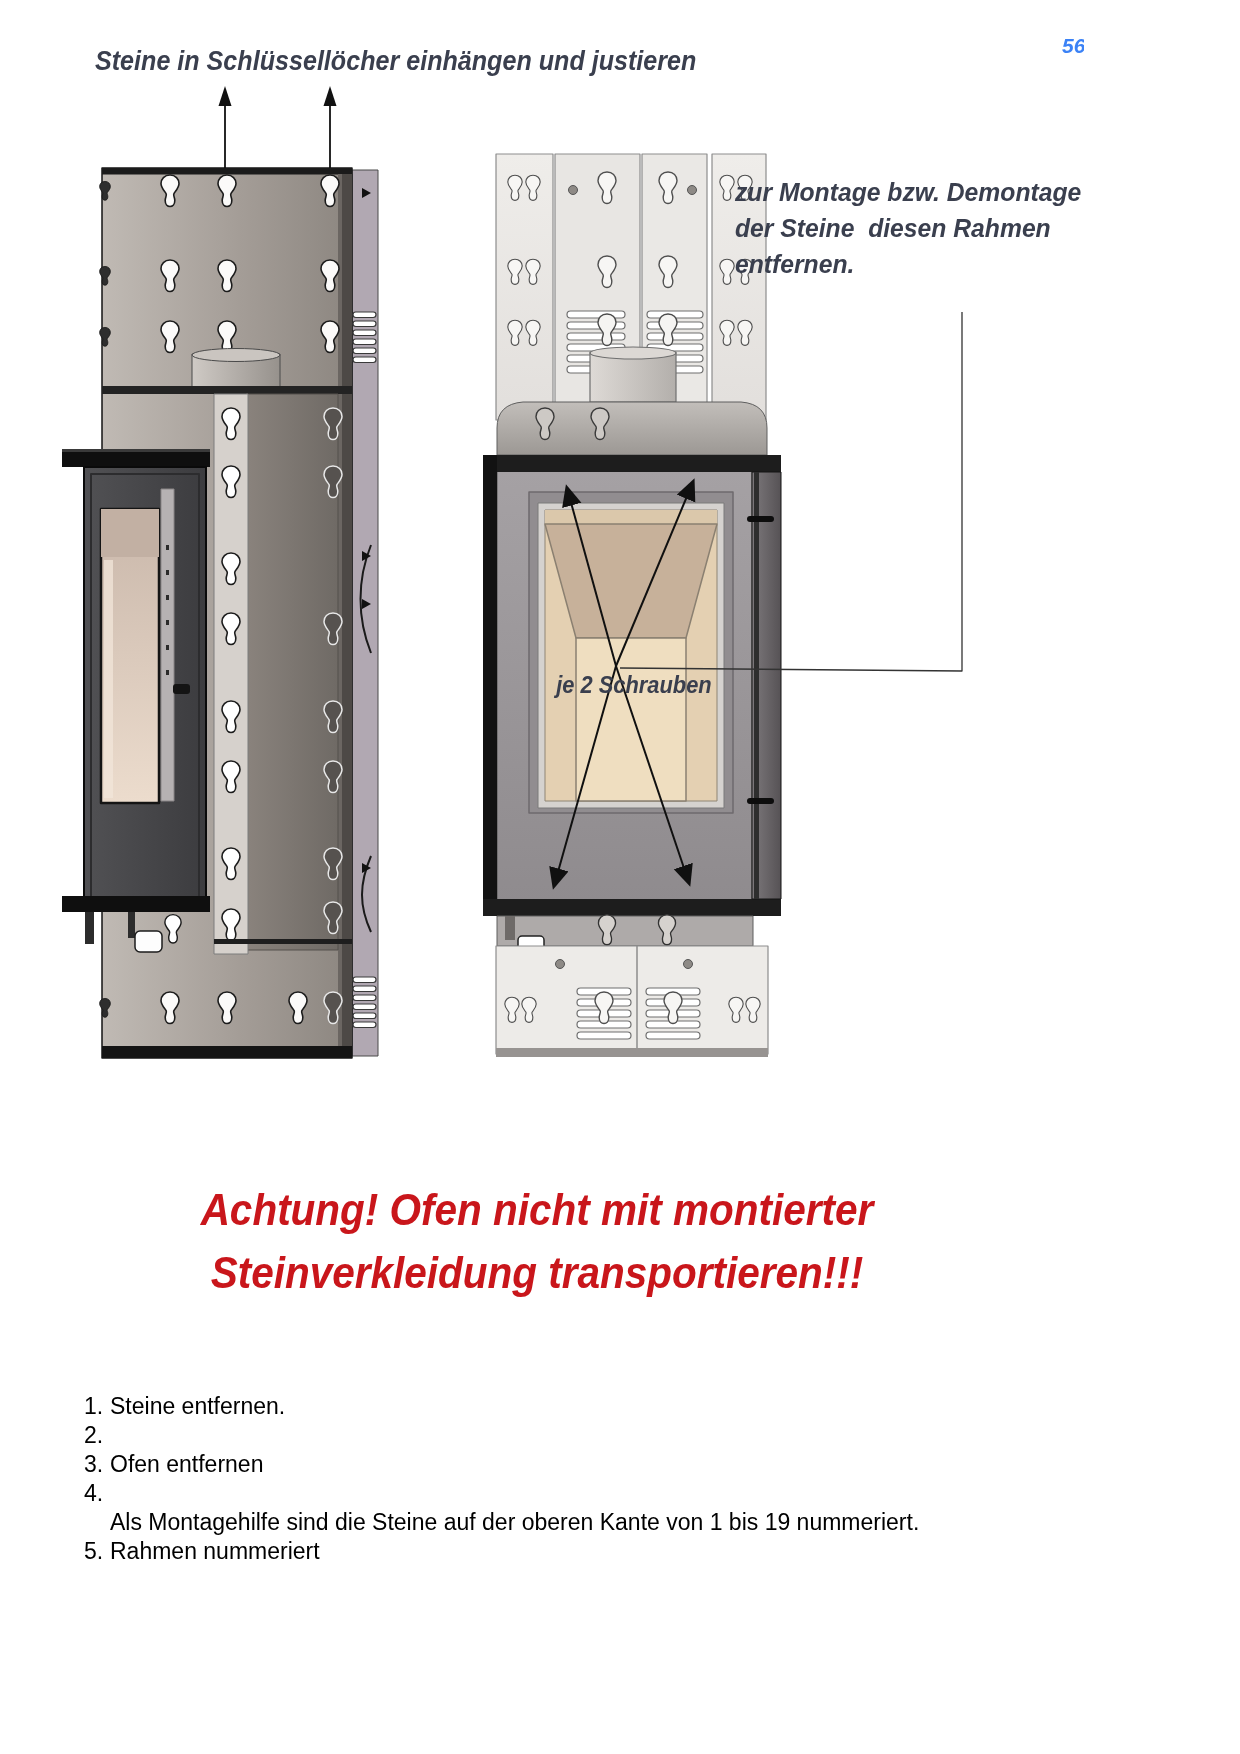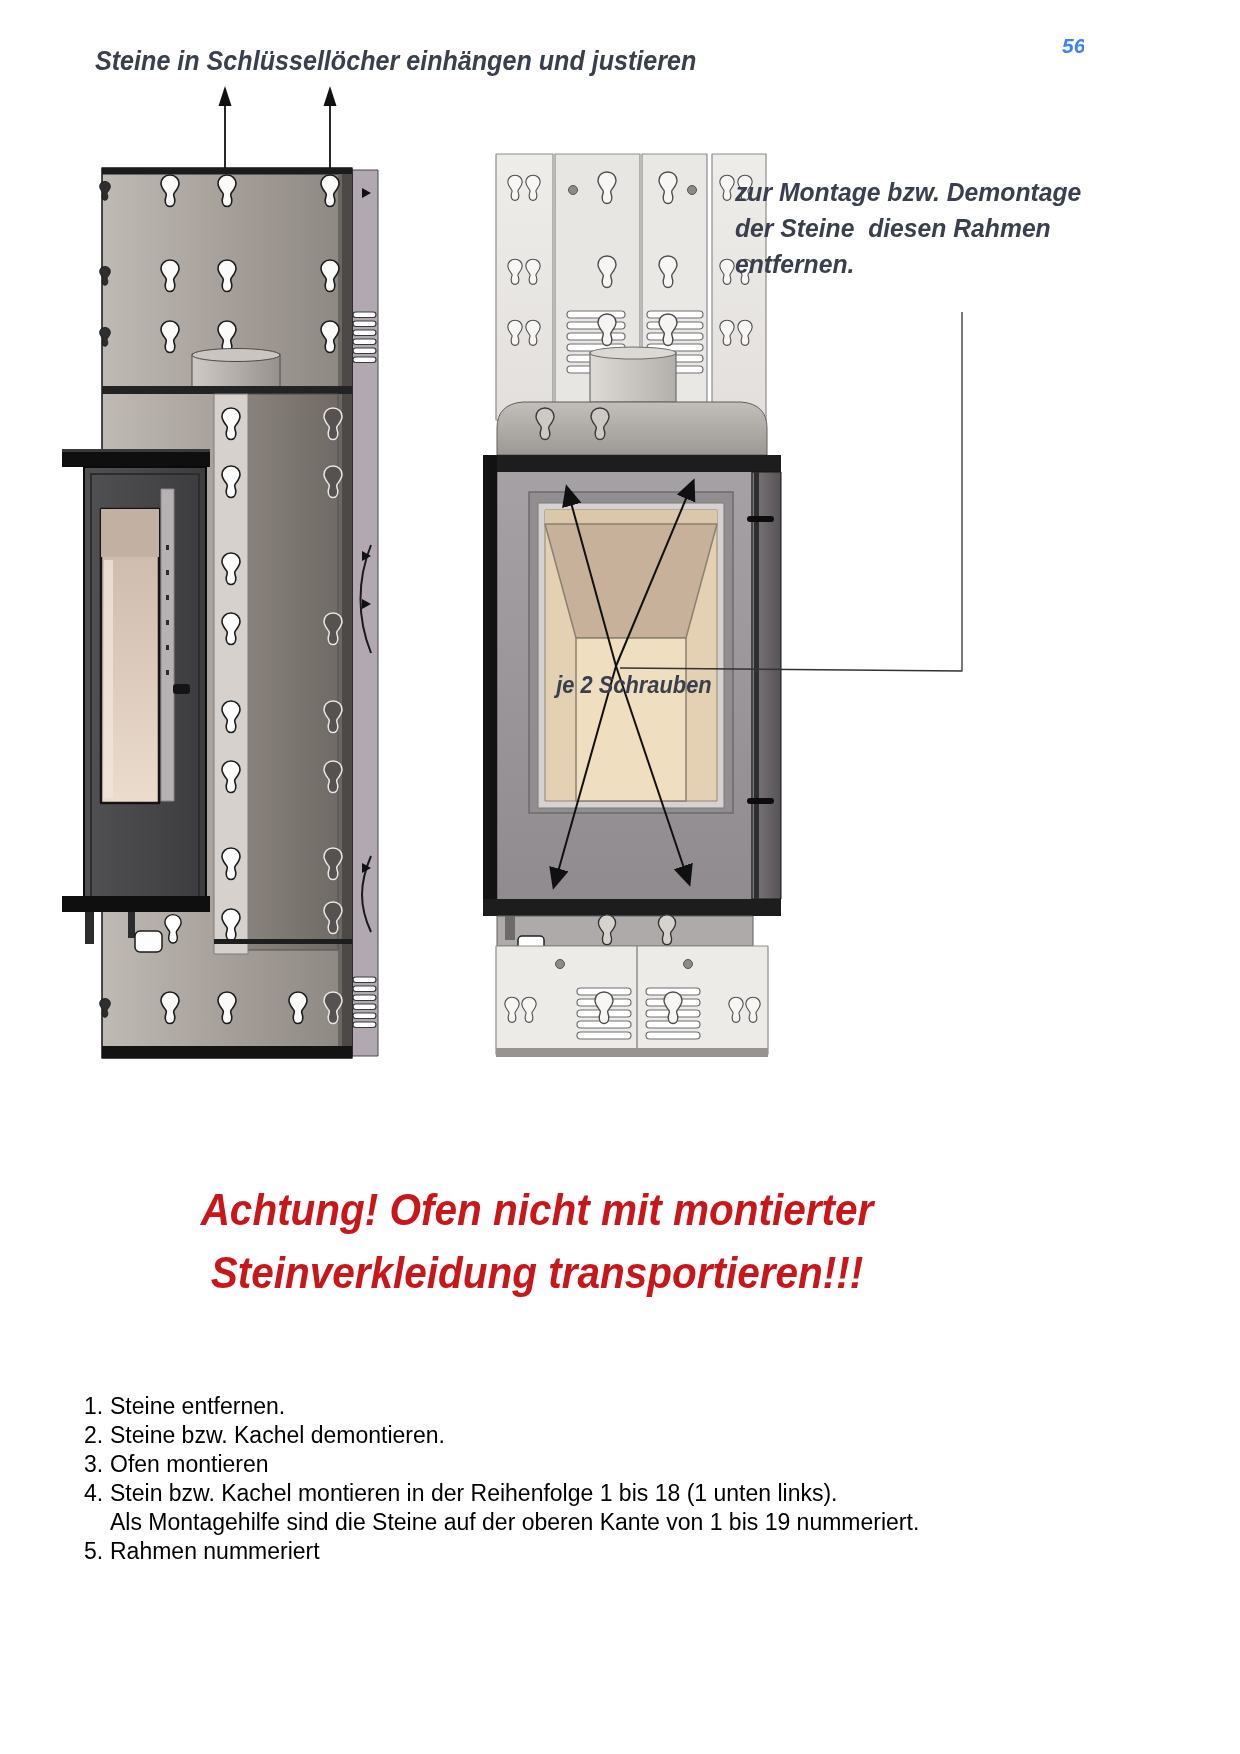--- a/index.html
+++ b/index.html
@@ -337,29 +337,27 @@
   <div>Steinverkleidung transportieren!!!</div>
 </div>
 
 <div class="ovl steps">
   <div class="row">
     <span class="num">1.</span>
     <span class="txt">Steine entfernen.</span>
   </div>
   <div class="row">
     <span class="num">2.</span>
-    <span class="txt">Steine bzw. Kachel demontieren.</span>
   </div>
   <div class="row">
     <span class="num">3.</span>
-    <span class="txt">Ofen montieren</span>
+    <span class="txt">Ofen entfernen</span>
   </div>
   <div class="row">
     <span class="num">4.</span>
-    <span class="txt">Stein bzw. Kachel montieren in der Reihenfolge 1 bis 18 (1 unten links).</span>
   </div>
   <div class="row">
     <span class="num"></span>
     <span class="txt">Als Montagehilfe sind die Steine auf der oberen Kante von 1 bis 19 nummeriert.</span>
   </div>
   <div class="row">
     <span class="num">5.</span>
     <span class="txt">Rahmen nummeriert</span>
   </div>
 </div>

